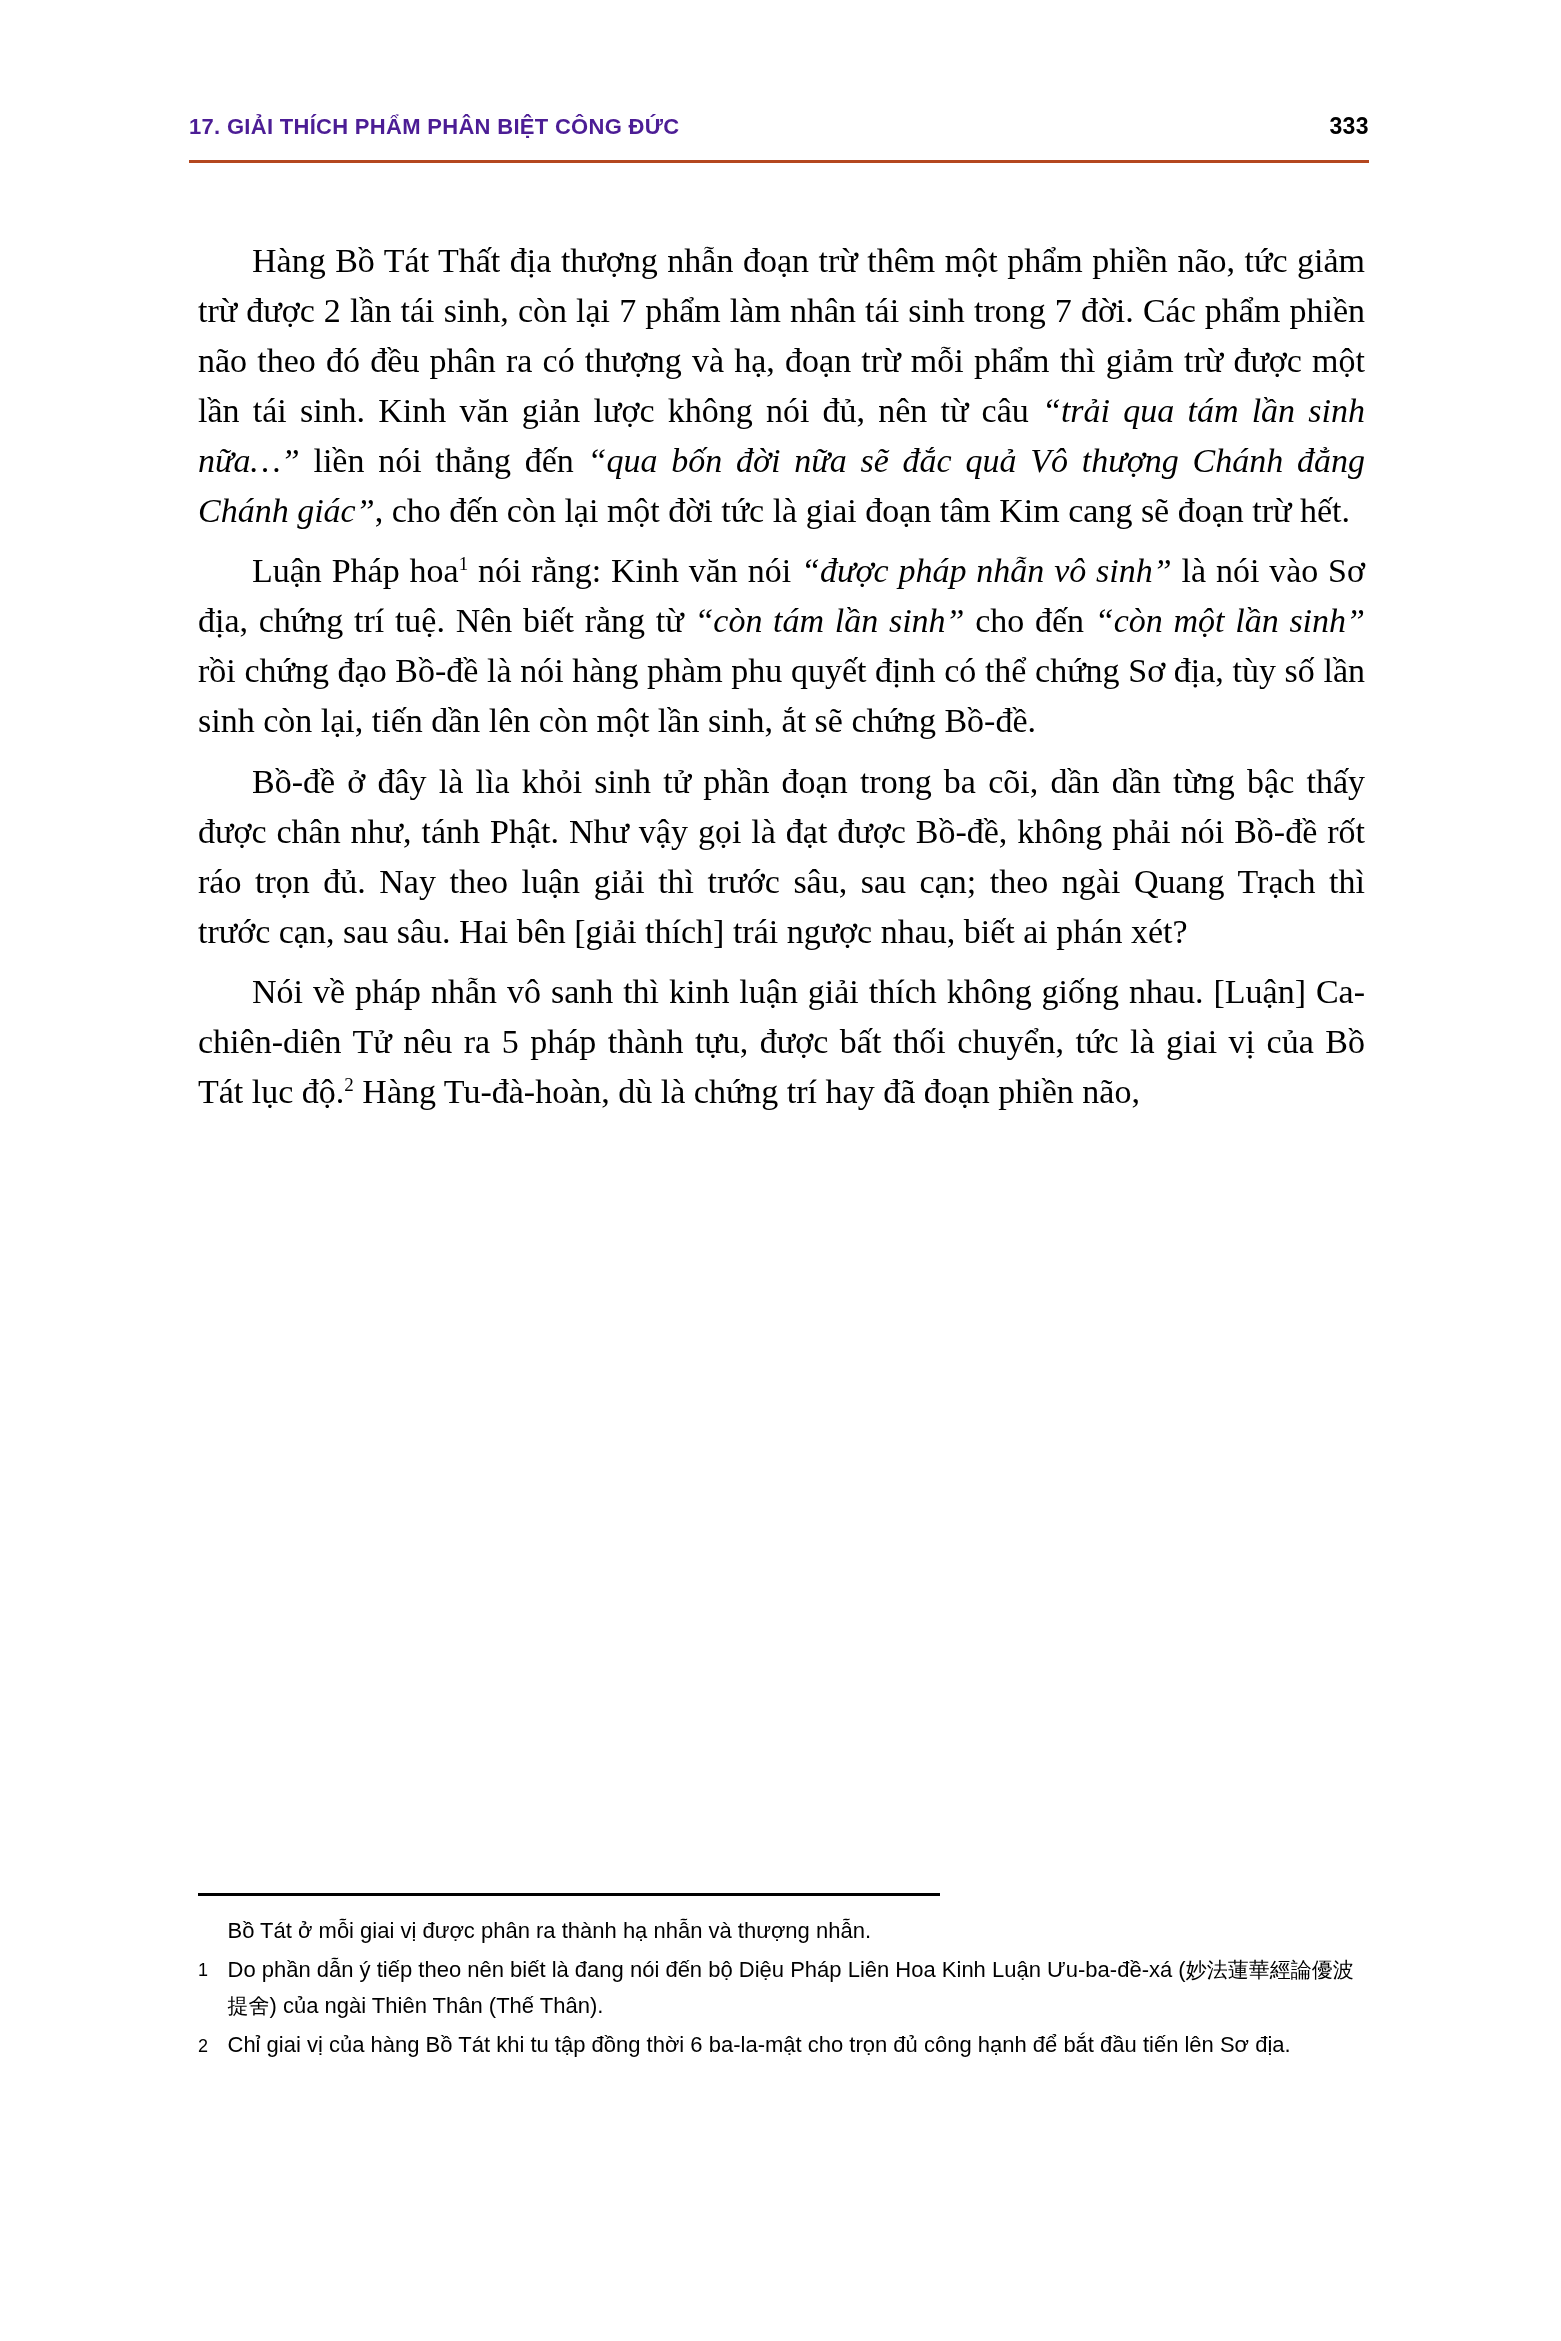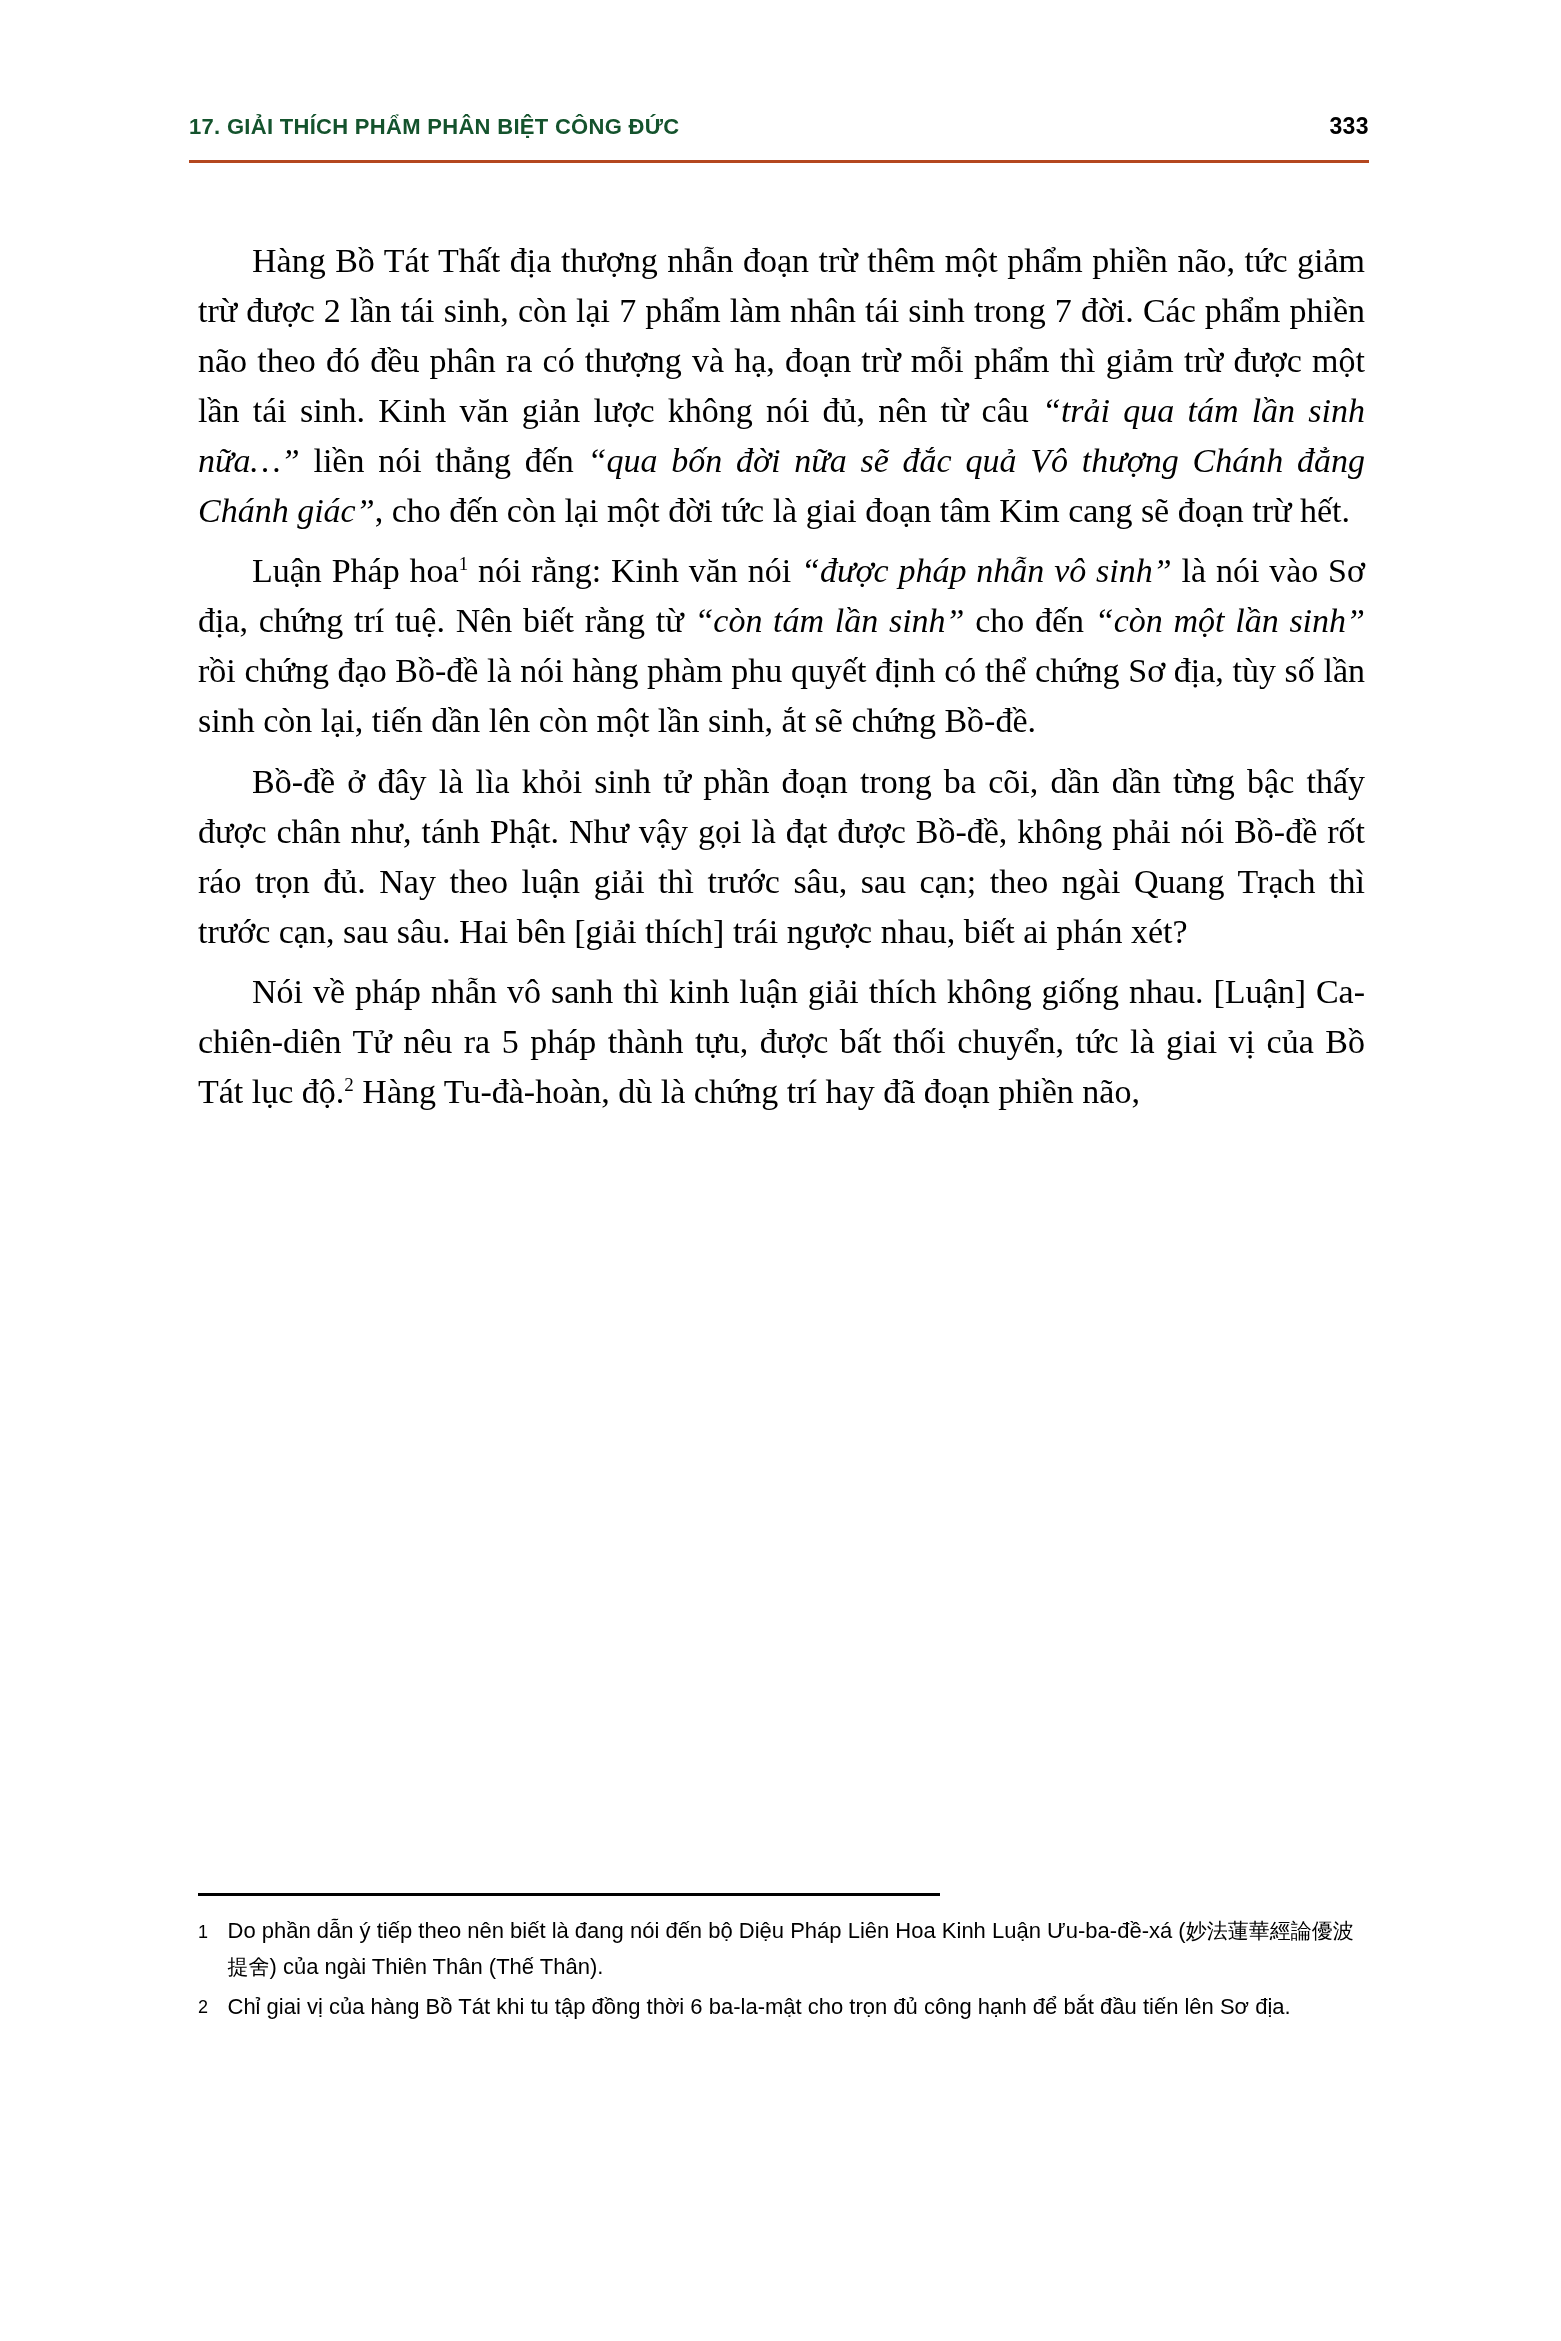--- a/index.html
+++ b/index.html
@@ -33,21 +33,21 @@
     width: 1180px;
     display: flex;
     align-items: baseline;
     justify-content: space-between;
   }
   .header-title {
     font-family: "Liberation Sans", sans-serif;
     font-weight: bold;
     font-size: 22px;
     letter-spacing: 0.3px;
-    color: #14532d;
+    color: #4c1d95;
     text-transform: uppercase;
   }
   .header-page-number {
     font-family: "Liberation Sans", sans-serif;
     font-weight: bold;
     font-size: 23px;
     color: #000000;
     letter-spacing: 0.4px;
   }
   .header-rule {
@@ -141,20 +141,23 @@
     <p class="para indent" id="p2"><span>Hàng Bồ Tát Thất địa thượng nhẫn đoạn trừ thêm một phẩm phiền não, tức giảm trừ được 2 lần tái sinh, còn lại 7 phẩm làm nhân tái sinh trong 7 đời. Các phẩm phiền não theo đó đều phân ra có thượng và hạ, đoạn trừ mỗi phẩm thì giảm trừ được một lần tái sinh. Kinh văn giản lược không nói đủ, nên từ câu </span><i>“trải qua tám lần sinh nữa…”</i><span> liền nói thẳng đến </span><i>“qua bốn đời nữa sẽ đắc quả Vô thượng Chánh đẳng Chánh giác”</i><span>, cho đến còn lại một đời tức là giai đoạn tâm Kim cang sẽ đoạn trừ hết.</span></p>
     <p class="para indent" id="p3"><span>Luận Pháp hoa</span><sup>1</sup><span> nói rằng: Kinh văn nói </span><i>“được pháp nhẫn vô sinh”</i><span> là nói vào Sơ địa, chứng trí tuệ. Nên biết rằng từ </span><i>“còn tám lần sinh”</i><span> cho đến </span><i>“còn một lần sinh”</i><span> rồi chứng đạo Bồ-đề là nói hàng phàm phu quyết định có thể chứng Sơ địa, tùy số lần sinh còn lại, tiến dần lên còn một lần sinh, ắt sẽ chứng Bồ-đề.</span></p>
     <p class="para indent" id="p4"><span>Bồ-đề ở đây là lìa khỏi sinh tử phần đoạn trong ba cõi, dần dần từng bậc thấy được chân như, tánh Phật. Như vậy gọi là đạt được Bồ-đề, không phải nói Bồ-đề rốt ráo trọn đủ. Nay theo luận giải thì trước sâu, sau cạn; theo ngài Quang Trạch thì trước cạn, sau sâu. Hai bên [giải thích] trái ngược nhau, biết ai phán xét?</span></p>
     <p class="para indent" id="p5"><span>Nói về pháp nhẫn vô sanh thì kinh luận giải thích không giống nhau. [Luận] Ca-chiên-diên Tử nêu ra 5 pháp thành tựu, được bất thối chuyển, tức là giai vị của Bồ Tát lục độ.</span><sup>2</sup><span> Hàng Tu-đà-hoàn, dù là chứng trí hay đã đoạn phiền não,</span></p>
   </div>
 
   <div class="footnote-rule"></div>
 
   <div class="footnotes">
     <div class="fn">
+      <div class="fn-text fn-first">Bồ Tát ở mỗi giai vị được phân ra thành hạ nhẫn và thượng nhẫn.</div>
+    </div>
+    <div class="fn">
       <div class="fn-mark">1</div>
       <div class="fn-text" id="fn1-text"><span>Do phần dẫn ý tiếp theo nên biết là đang nói đến bộ Diệu Pháp Liên Hoa Kinh Luận Ưu-ba-đề-xá (</span><span class="cjk">妙法蓮華經論優波提舍</span><span>) của ngài Thiên Thân (Thế Thân).</span></div>
     </div>
     <div class="fn">
       <div class="fn-mark">2</div>
       <div class="fn-text">Chỉ giai vị của hàng Bồ Tát khi tu tập đồng thời 6 ba-la-mật cho trọn đủ công hạnh để bắt đầu tiến lên Sơ địa.</div>
     </div>
   </div>
 
 </div>

